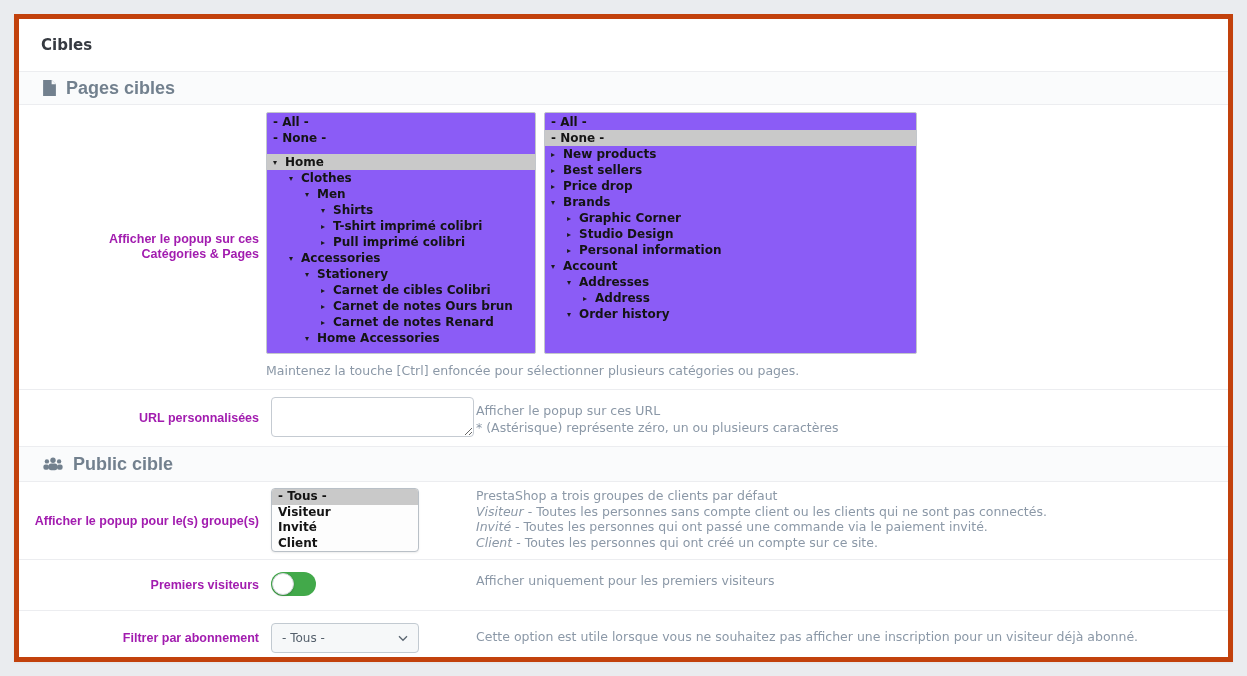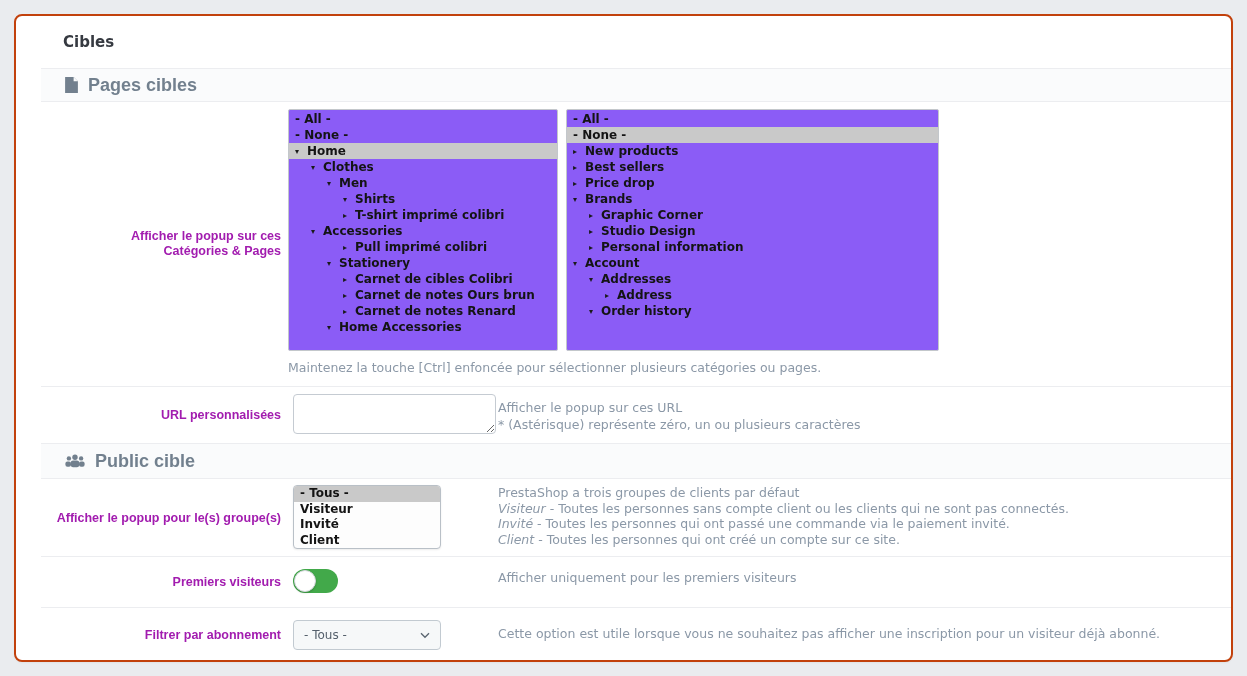--- a/index.html
+++ b/index.html
@@ -4,22 +4,22 @@
 <style>
   html,body{margin:0;padding:0}
   body{
     width:1247px;height:676px;overflow:hidden;
     background:#eaecef;
     font-family:"DejaVu Sans",sans-serif;
     color:#363a41;
   }
   .panel{
     position:absolute;left:14px;top:14px;width:1219px;height:648px;
-    background:#fff;border:2px solid #c2410c;border-radius:8px;
-    box-sizing:border-box;box-shadow:0 1px 2px rgba(0,0,0,.04);padding-left:25px;
+    background:#fff;border:5px solid #c2410c;border-radius:0;
+    box-sizing:border-box;box-shadow:0 1px 2px rgba(0,0,0,.04);
   }
   .panel-header{
     height:53px;display:flex;align-items:center;padding-left:22px;
     border-bottom:1px solid #ecedf0;box-sizing:border-box;
     font-size:15px;font-weight:700;color:#363a41;
   }
   .section-header{
     height:33px;background:#fafbfc;border-bottom:1px solid #ecedf0;
     display:flex;align-items:center;gap:10px;padding-left:24px;
     box-sizing:border-box;color:#72808e;font-weight:700;font-size:18px;
@@ -116,34 +116,34 @@
       </div>
     </div>
     <div class="row-content">
       <div class="tree-wrap">
         <div class="listbox tree-left">
 
             <div class="tree-item" style="padding-left: 6px;"><span>- All -</span></div>
 
             <div class="tree-item" style="padding-left: 6px;"><span>- None -</span></div>
 
-            <div class="tree-item selected" style="padding-left: 6px;"><span class="arrow">▾</span><span>Home</span></div>
+            <div class="tree-item selected" style="padding-left: 6px; margin-top: 8px;"><span class="arrow">▾</span><span>Home</span></div>
 
             <div class="tree-item" style="padding-left: 22px;"><span class="arrow">▾</span><span>Clothes</span></div>
 
             <div class="tree-item" style="padding-left: 38px;"><span class="arrow">▾</span><span>Men</span></div>
 
             <div class="tree-item" style="padding-left: 54px;"><span class="arrow">▾</span><span>Shirts</span></div>
 
             <div class="tree-item" style="padding-left: 54px;"><span class="arrow">▸</span><span>T-shirt imprimé colibri</span></div>
 
 
+            <div class="tree-item" style="padding-left: 54px;"><span class="arrow">▸</span><span>Pull imprimé colibri</span></div>
+
             <div class="tree-item" style="padding-left: 22px;"><span class="arrow">▾</span><span>Accessories</span></div>
-
-            <div class="tree-item" style="padding-left: 54px;"><span class="arrow">▸</span><span>Pull imprimé colibri</span></div>
 
             <div class="tree-item" style="padding-left: 38px;"><span class="arrow">▾</span><span>Stationery</span></div>
 
             <div class="tree-item" style="padding-left: 54px;"><span class="arrow">▸</span><span>Carnet de cibles Colibri</span></div>
 
             <div class="tree-item" style="padding-left: 54px;"><span class="arrow">▸</span><span>Carnet de notes Ours brun</span></div>
 
             <div class="tree-item" style="padding-left: 54px;"><span class="arrow">▸</span><span>Carnet de notes Renard</span></div>
 
             <div class="tree-item" style="padding-left: 38px;"><span class="arrow">▾</span><span>Home Accessories</span></div>

